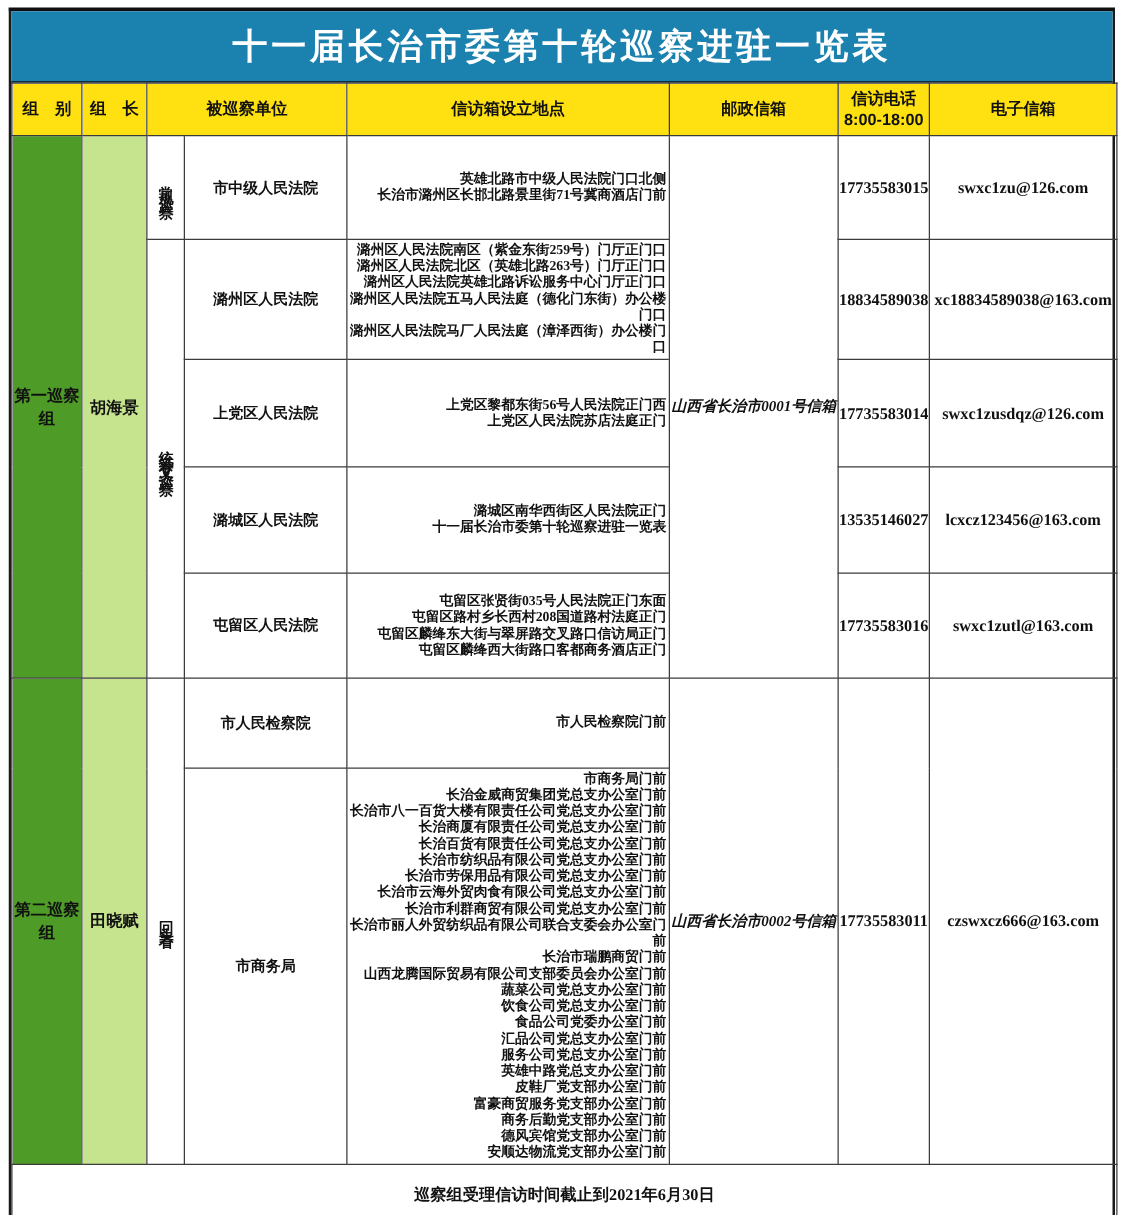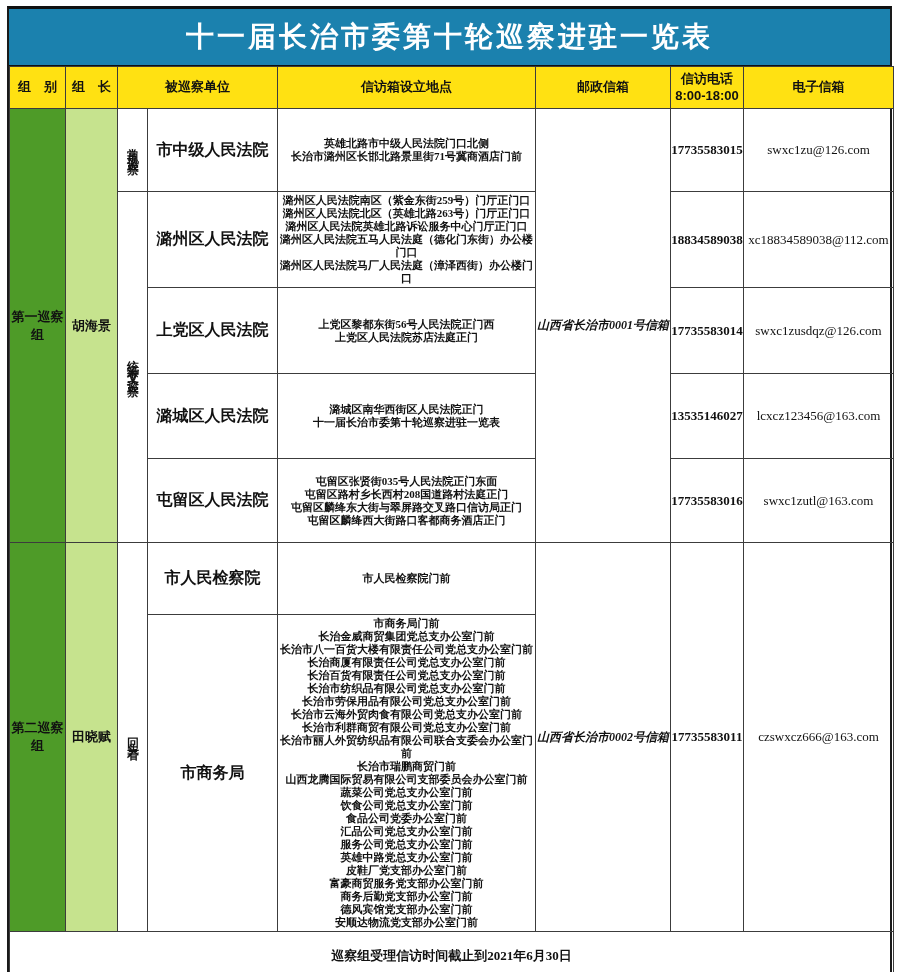--- a/index.html
+++ b/index.html
@@ -22,25 +22,25 @@
   }
   table{width:100%;border-collapse:collapse;table-layout:fixed;}
   th,td{border:1px solid var(--border);text-align:center;vertical-align:middle;overflow:hidden;}
   thead tr{height:42px;}
   th{background:var(--yellow);font-family:"Liberation Sans",sans-serif;font-weight:bold;font-size:13px;line-height:1.25;}
   .c-group{background:var(--dkgreen);font-family:Liberation Serif, serif;font-weight:bold;font-size:13px;}
   .c-leader{background:var(--ltgreen);font-family:"Liberation Sans",sans-serif;font-weight:bold;font-size:13px;margin-top:29px;}
   .c-mode{background:#fff;}
   .vertical{writing-mode:vertical-rl;text-orientation:upright;display:inline-block;
     font-weight:bold;font-size:12px;letter-spacing:5px;font-family:"Liberation Serif",serif;}
-  .c-unit{font-weight:bold;font-size:16px;padding:0 4px;}
-  .c-loc{font-weight:bold;font-size:11px;line-height:13px;padding:2px 2px;}
+  .c-unit{font-weight:bold;font-size:12px;padding:0 4px;}
+  .c-loc{font-weight:bold;font-size:11px;line-height:13px;padding:2px 2px;text-align:right;}
   .c-postal{font-weight:bold;font-size:12px;font-style:italic;}
   .c-phone{font-weight:bold;font-size:13px;}
-  .c-email{font-weight:normal;font-size:13px;text-align:center;}
+  .c-email{font-weight:bold;font-size:13px;text-align:center;}
   tfoot td{height:48px;font-weight:bold;font-size:13px;border:1px solid var(--border);}
 </style>
 </head>
 <body>
 
 <div class="page">
   <div class="frame">
     <div class="title-bar">
       <span>十一届长治市委第十轮巡察进驻一览表</span>
     </div>
@@ -87,21 +87,21 @@
             <td class="c-mode" rowspan="4"><span class="vertical">统筹交叉巡察</span></td>
             <td class="c-unit">潞州区人民法院</td>
             <td class="c-loc">
               <div>潞州区人民法院南区（紫金东街259号）门厅正门口</div>
               <div>潞州区人民法院北区（英雄北路263号）门厅正门口</div>
               <div>潞州区人民法院英雄北路诉讼服务中心门厅正门口</div>
               <div>潞州区人民法院五马人民法庭（德化门东街）办公楼门口</div>
               <div>潞州区人民法院马厂人民法庭（漳泽西街）办公楼门口</div>
             </td>
             <td class="c-phone">18834589038</td>
-            <td class="c-email">xc18834589038@112.com</td>
+            <td class="c-email">xc18834589038@163.com</td>
           </tr>
           <tr style="height: 86px;">
             <td class="c-unit">上党区人民法院</td>
             <td class="c-loc">
               <div>上党区黎都东街56号人民法院正门西</div>
               <div>上党区人民法院苏店法庭正门</div>
             </td>
             <td class="c-phone">17735583014</td>
             <td class="c-email">swxc1zusdqz@126.com</td>
           </tr>

